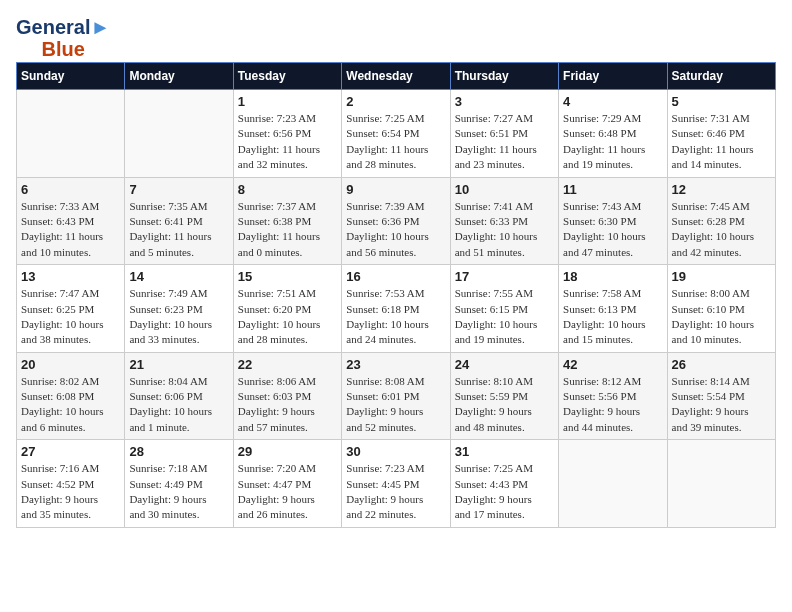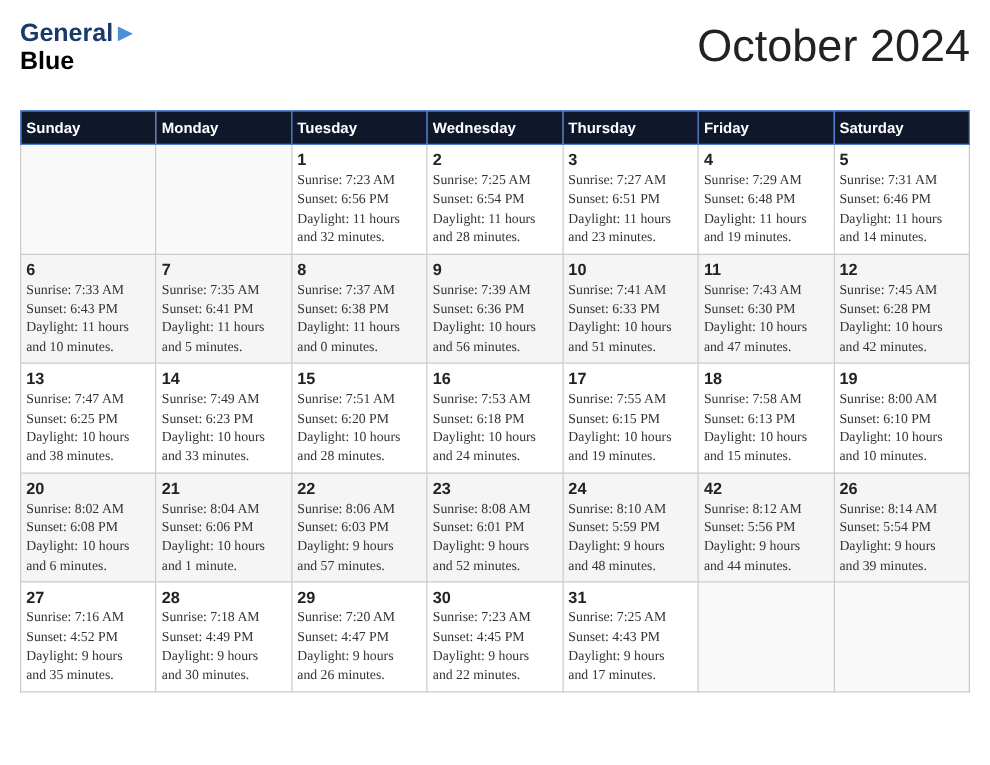--- a/index.html
+++ b/index.html
@@ -7,21 +7,21 @@
       font-family: Arial, sans-serif;
       background: #fff;
       width: 792px;
       min-height: 612px;
       padding: 16px;
     }
     .header {
       display: flex;
       justify-content: space-between;
       align-items: flex-start;
-      margin-bottom: 28px;
+      margin-bottom: 2px;
     }
     .logo {
       display: flex;
       align-items: center;
     }
     .title-block {
       text-align: right;
     }
     .month-title {
       font-size: 36px;
@@ -78,25 +78,24 @@
 <body>
 
 <div class="header">
   <div class="logo">
     <div>
       <div style="display:flex;align-items:center;">
         <div style="font-size:20px;font-weight:bold;color:#1a3a6b;line-height:1.1;">
           <span style="color:#1a3a6b;">General</span><span style="color:#4a90d9;">►</span>
         </div>
       </div>
-      <div style="font-size:20px;font-weight:bold;color:#000000;line-height:1.1;">Blue</div>
+      <div style="font-size:20px;font-weight:bold;color:#c2410c;line-height:1.1;text-align:center;">Blue</div>
     </div>
   </div>
   <div class="title-block">
-    <div class="month-title">October 2024</div>
   </div>
 </div>
 
 <table>
   <thead>
     <tr>
     <th>Sunday</th>
         <th>Monday</th>
         <th>Tuesday</th>
         <th>Wednesday</th>

